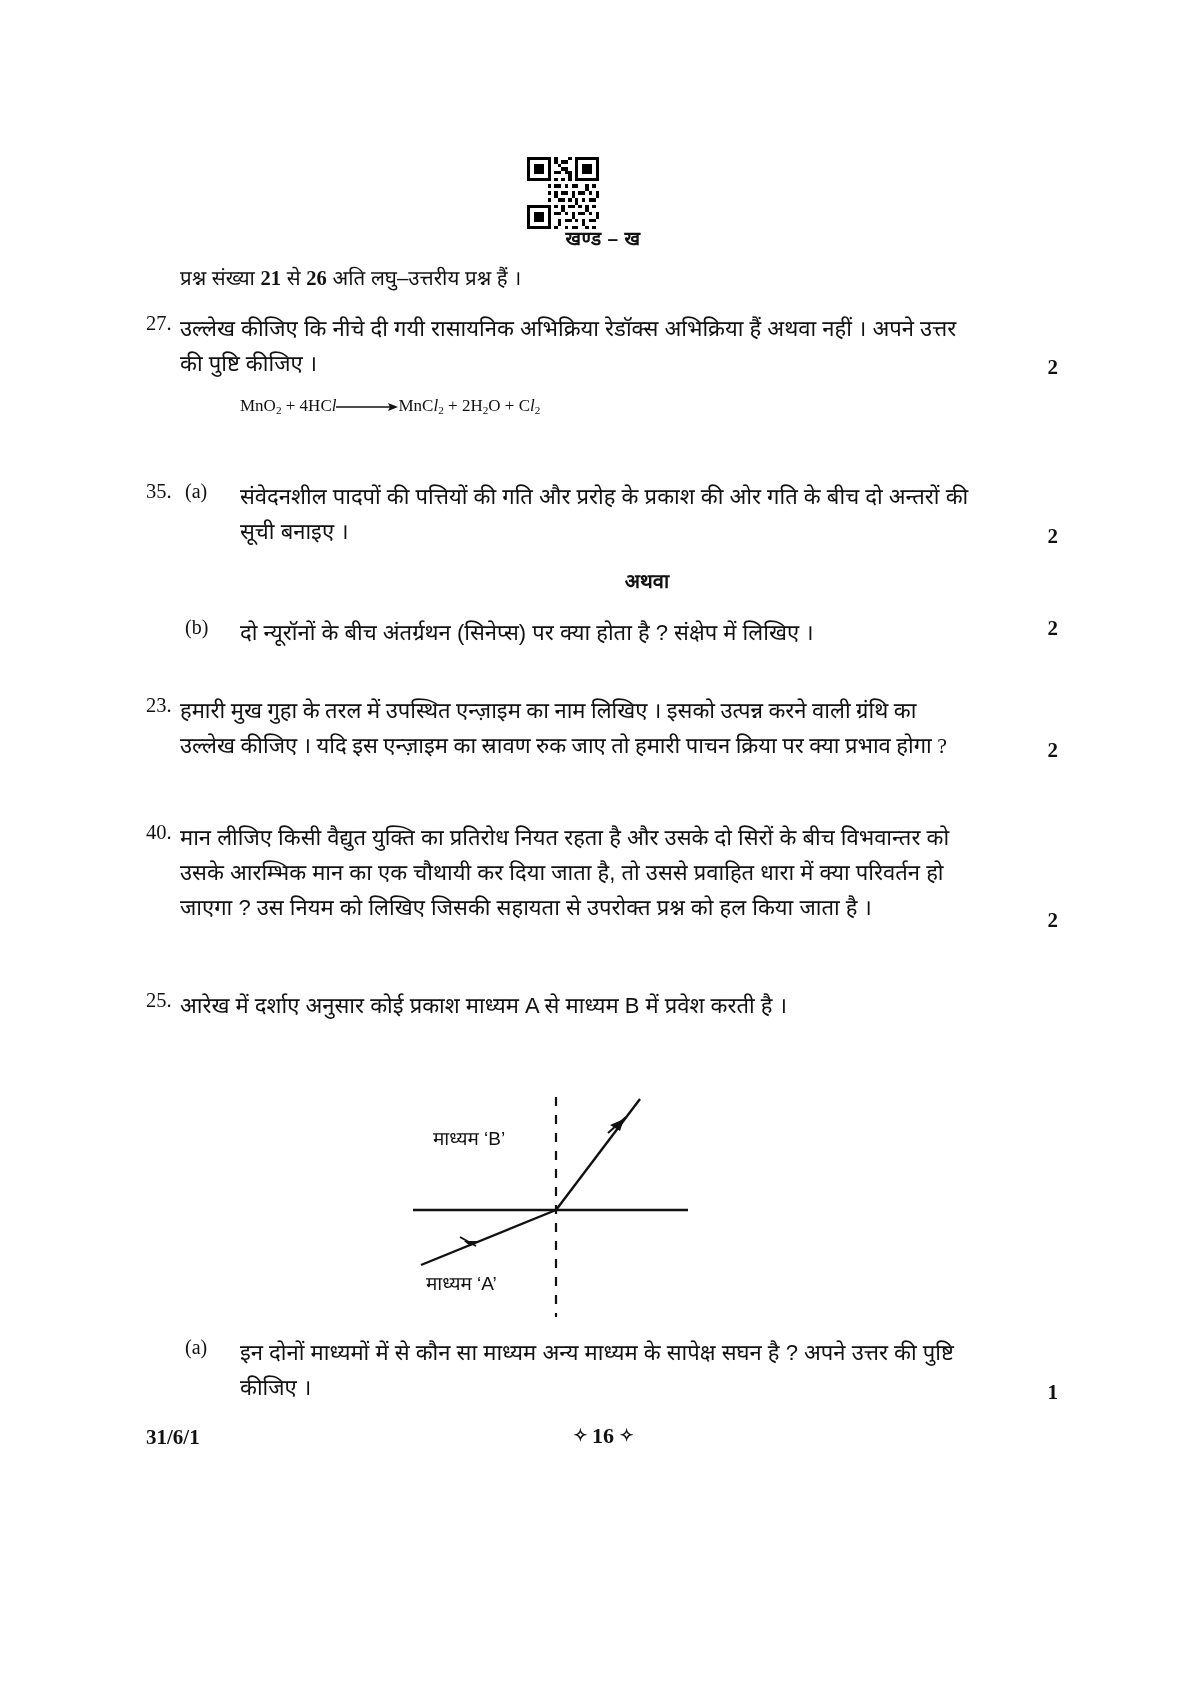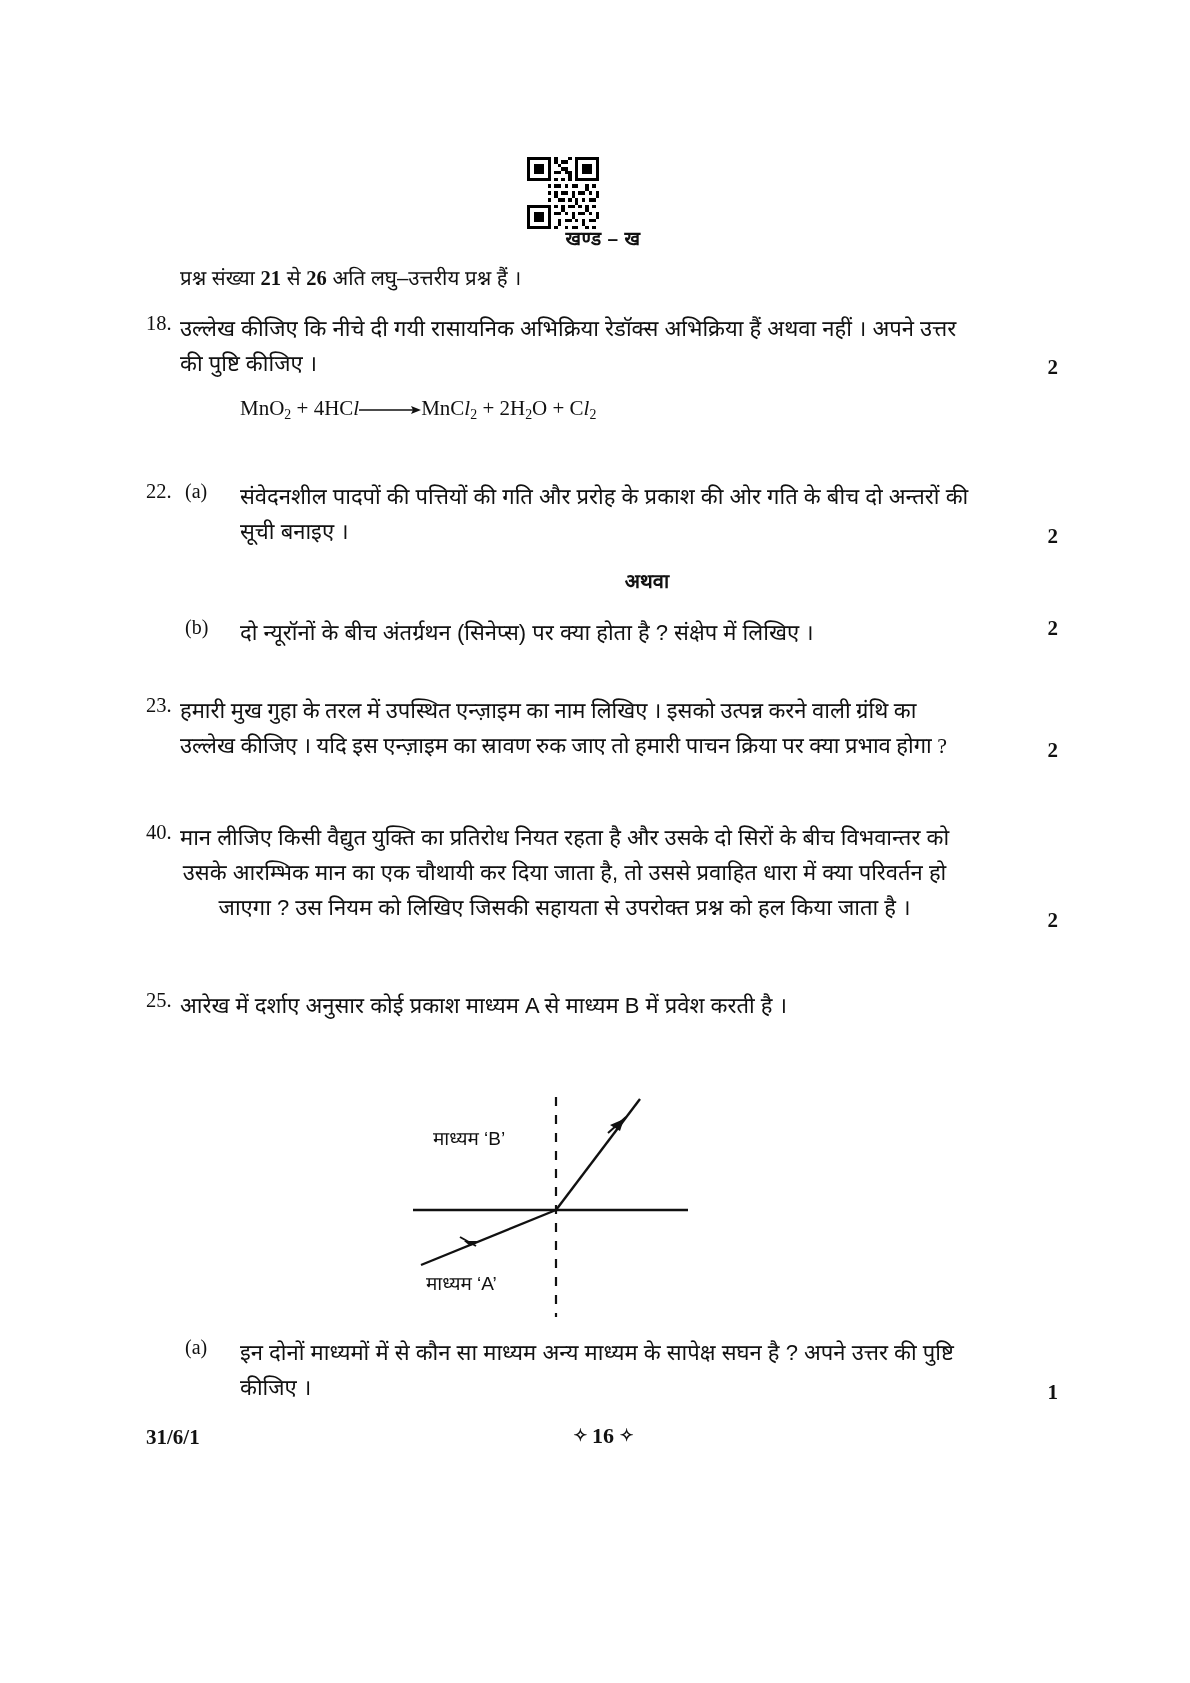--- a/index.html
+++ b/index.html
@@ -94,21 +94,21 @@
     font-weight: bold;
     font-size: 20px;
   }
 
   
   .equation {
     position: absolute;
     left: 232px;
     top: 396px;
     font-family: "Liberation Serif", serif;
-    font-size: 21px;
+    font-size: 17px;
     white-space: nowrap;
   }
   .equation sub {
     font-size: 0.66em;
     vertical-align: -0.28em;
   }
   .equation .it { font-style: italic; }
   .equation .arrow {
     display: inline-block;
     position: relative;
@@ -241,41 +241,41 @@
           <rect x="17" y="20" width="1" height="1"></rect>
         <rect x="19" y="20" width="1" height="1"></rect>
       </g>
     </svg>
   </div>
 
   <div class="section-head">खण्ड – ख</div>
 
   <div class="instr">प्रश्न संख्या <b>21</b> से <b>26</b> अति लघु–उत्तरीय प्रश्न हैं ।</div>
 
-  <div class="qnum" style="left:138px; top:312px;">18.</div>
+  <div class="qnum" style="left:138px; top:312px;">27.</div>
   <div class="qbody" style="left:172px; top:312px;">
     <span class="ln">उल्लेख कीजिए कि नीचे दी गयी रासायनिक अभिक्रिया रेडॉक्स अभिक्रिया हैं अथवा नहीं । अपने उत्तर</span>
     <span class="ln">की पुष्टि कीजिए ।</span>
   </div>
   <div class="marks" style="top:355px;">2</div>
 
   <div class="equation">
     <span>MnO</span><sub>2</sub>
     <span>+</span>
     <span>4</span><span>HC</span><span class="it">l</span><span class="arrow"><svg width="62" height="12" viewBox="0 0 62 12">
           <line x1="0" y1="6" x2="56" y2="6" stroke="#111" stroke-width="1.4"></line>
           <polygon points="62,6 52,2 54,6 52,10" fill="#111"></polygon>
         </svg></span><span>MnC</span><span class="it">l</span><sub>2</sub>
     <span>+</span>
     <span>2</span><span>H</span><sub>2</sub><span>O</span>
     <span>+</span>
     <span>C</span><span class="it">l</span><sub>2</sub>
   </div>
 
-  <div class="qnum" style="left:138px; top:480px;">22.</div>
+  <div class="qnum" style="left:138px; top:480px;">35.</div>
   <div class="sublabel" style="left:177px; top:480px;">(a)</div>
   <div class="qbody" style="left:232px; top:480px;">
     <span class="ln">संवेदनशील पादपों की पत्तियों की गति और प्ररोह के प्रकाश की ओर गति के बीच दो अन्तरों की</span>
     <span class="ln">सूची बनाइए ।</span>
   </div>
   <div class="marks" style="top:524px;">2</div>
 
   <div class="orword" style="top:567px;margin-left:44px;">अथवा</div>
 
   <div class="sublabel" style="left:177px; top:616px;">(b)</div>
@@ -285,21 +285,21 @@
   <div class="marks" style="top:616px;">2</div>
 
   <div class="qnum" style="left:138px; top:694px;">23.</div>
   <div class="qbody" style="left:172px; top:694px;font-family:Liberation Serif, serif;">
     <span class="ln">हमारी मुख गुहा के तरल में उपस्थित एन्ज़ाइम का नाम लिखिए । इसको उत्पन्न करने वाली ग्रंथि का</span>
     <span class="ln">उल्लेख कीजिए । यदि इस एन्ज़ाइम का स्रावण रुक जाए तो हमारी पाचन क्रिया पर क्या प्रभाव होगा ?</span>
   </div>
   <div class="marks" style="top:738px;">2</div>
 
   <div class="qnum" style="left:138px; top:821px;">40.</div>
-  <div class="qbody" style="left:172px; top:821px;text-align:center;">
+  <div class="qbody" style="left:172px; top:821px;">
     <span class="ln">मान लीजिए किसी वैद्युत युक्ति का प्रतिरोध नियत रहता है और उसके दो सिरों के बीच विभवान्तर को</span>
     <span class="ln">उसके आरम्भिक मान का एक चौथायी कर दिया जाता है, तो उससे प्रवाहित धारा में क्या परिवर्तन हो</span>
     <span class="ln">जाएगा ? उस नियम को लिखिए जिसकी सहायता से उपरोक्त प्रश्न को हल किया जाता है ।</span>
   </div>
   <div class="marks" style="top:908px;">2</div>
 
   <div class="qnum" style="left:138px; top:989px;">25.</div>
   <div class="qbody" style="left:172px; top:989px;">
     <span class="ln">आरेख में दर्शाए अनुसार कोई प्रकाश माध्यम A से माध्यम B में प्रवेश करती है ।</span>
   </div>

